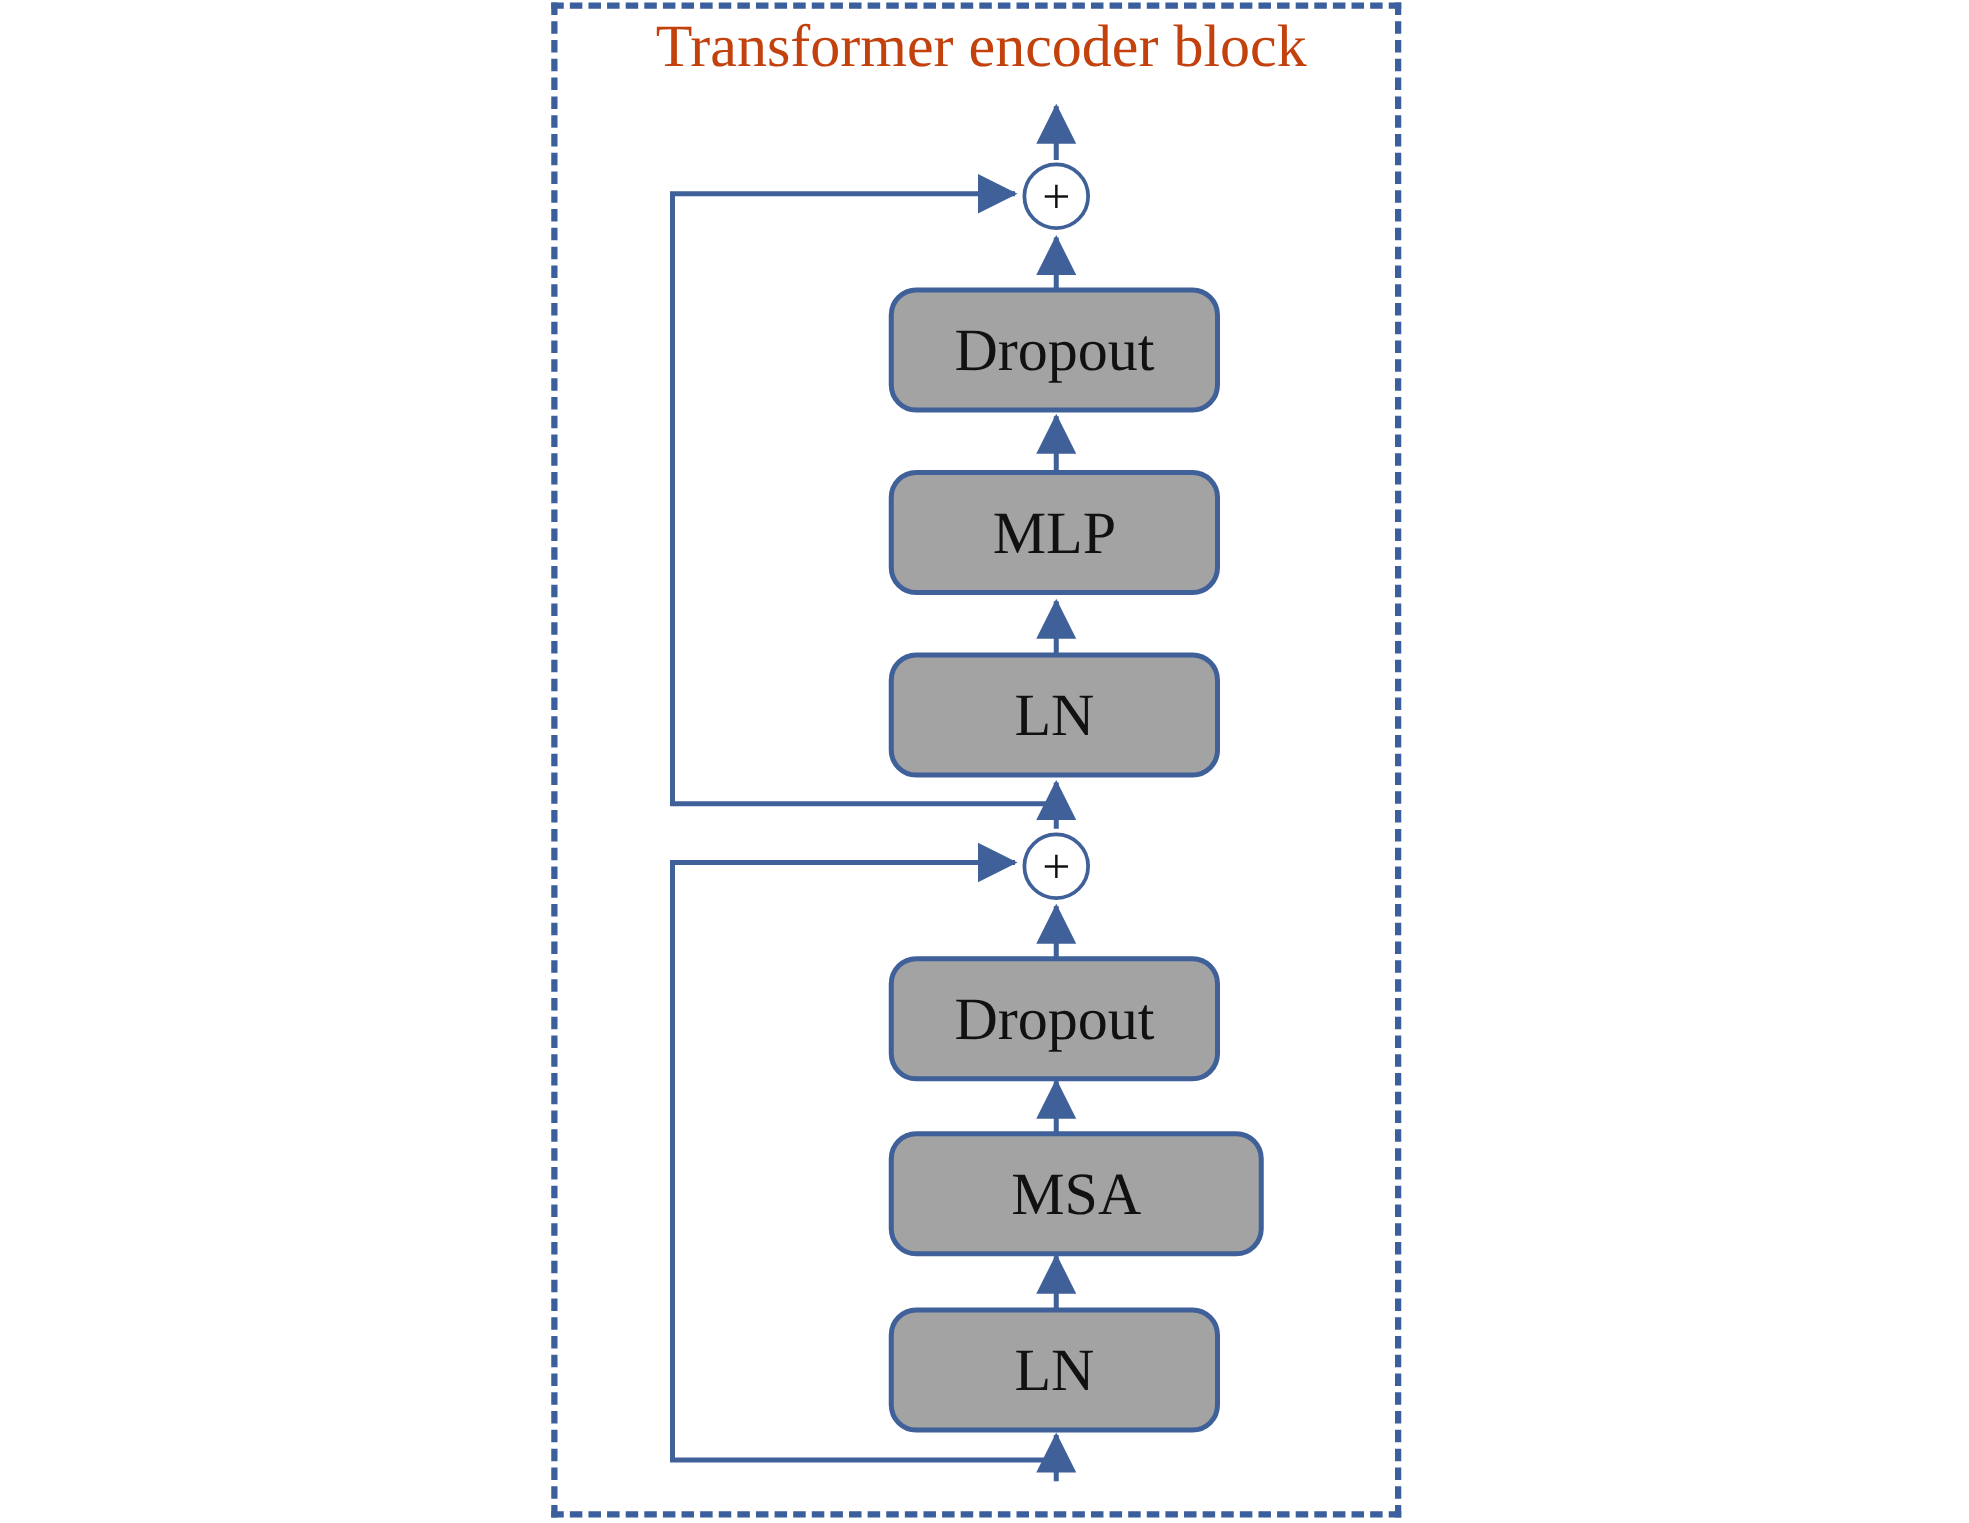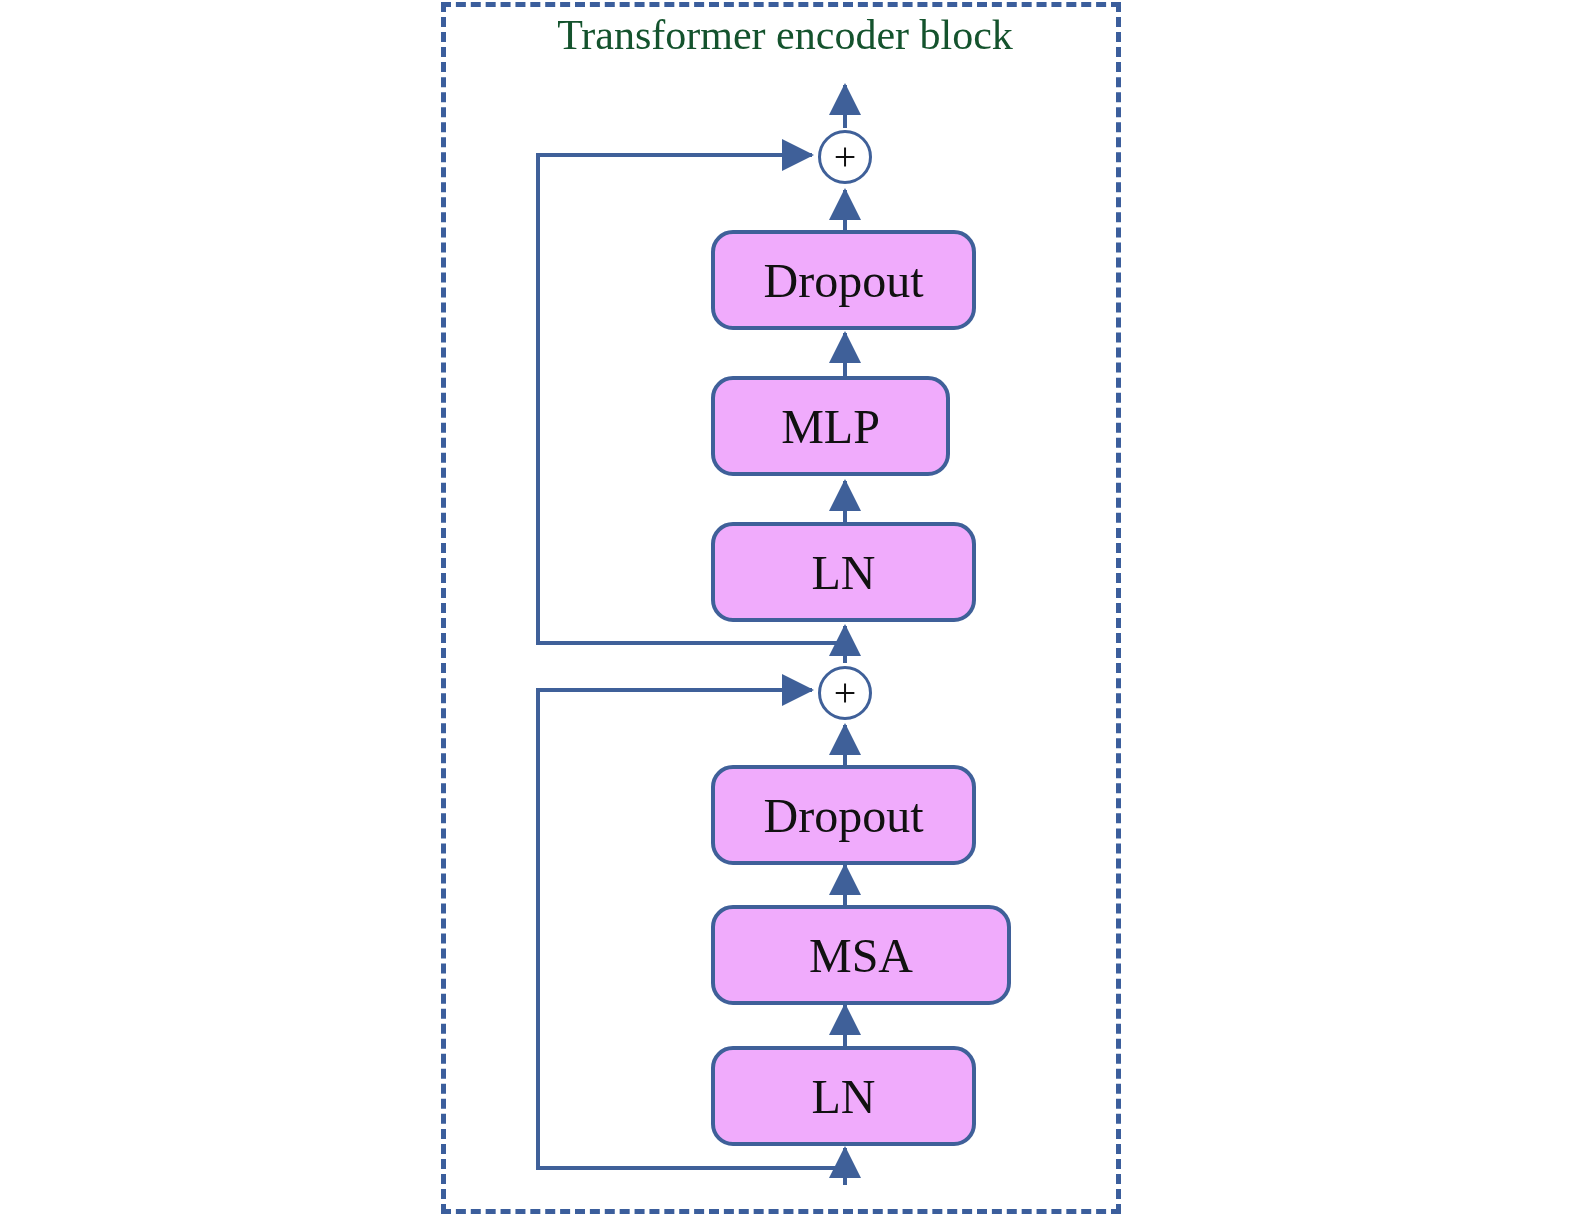--- a/index.html
+++ b/index.html
@@ -32,31 +32,31 @@
     border-width: 5px;
     border-color: #3b5e9c;
     box-sizing: border-box;
   }
   .block-title {
     position: absolute;
     left: 455px;
     top: 12px;
     width: 660px;
     text-align: center;
-    font-size: 42px;
-    color: #14532d;
+    font-size: 48px;
+    color: #c2410c;
     line-height: 1.1;
     white-space: nowrap;
   }
   .node {
     position: absolute;
     box-sizing: border-box;
     border: 4px solid #3f6099;
     border-radius: 22px;
-    background: #f0abfc;
+    background: #a3a3a3;
     color: #111111;
     display: flex;
     align-items: center;
     justify-content: center;
     font-size: 48px;
     font-family: "Liberation Serif", serif;
   }
   .plus-node {
     position: absolute;
     box-sizing: border-box;
@@ -119,21 +119,21 @@
       <line x1="845" y1="232" x2="845" y2="190" marker-end="url(#arrow)"></line>
 
       <line x1="845" y1="128" x2="845" y2="85" marker-end="url(#arrow)"></line>
     </g>
   </svg>
 
   <div class="plus-node" style="left:818px; top:130px;">+</div>
 
   <div class="node" style="left:711px; top:230px; width:265px; height:100px;">Dropout</div>
 
-  <div class="node" style="left:711px; top:376px; width:239px; height:100px;">MLP</div>
+  <div class="node" style="left:711px; top:376px; width:265px; height:100px;">MLP</div>
 
   <div class="node" style="left:711px; top:522px; width:265px; height:100px;">LN</div>
 
   <div class="plus-node" style="left:818px; top:666px;">+</div>
 
   <div class="node" style="left:711px; top:765px; width:265px; height:100px;">Dropout</div>
 
   <div class="node" style="left:711px; top:905px; width:300px; height:100px;">MSA</div>
 
   <div class="node" style="left:711px; top:1046px; width:265px; height:100px;">LN</div>

